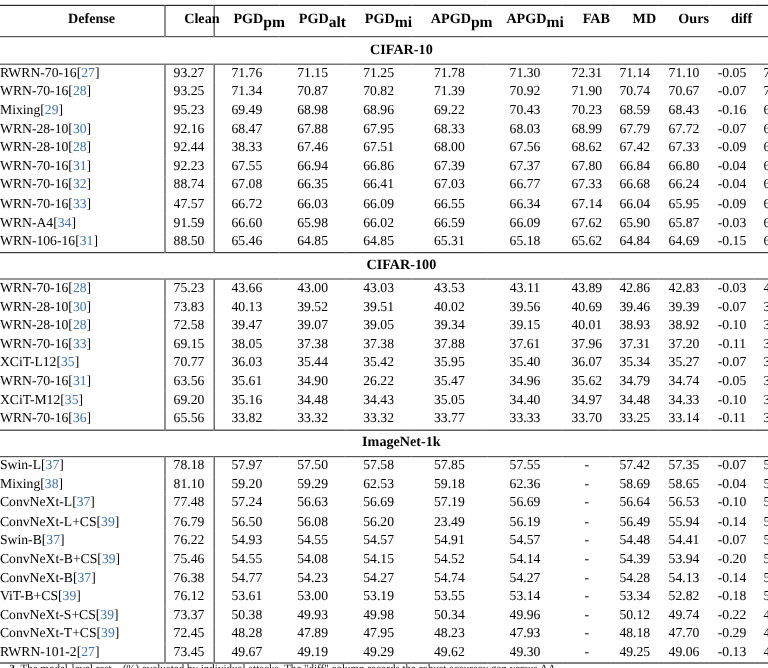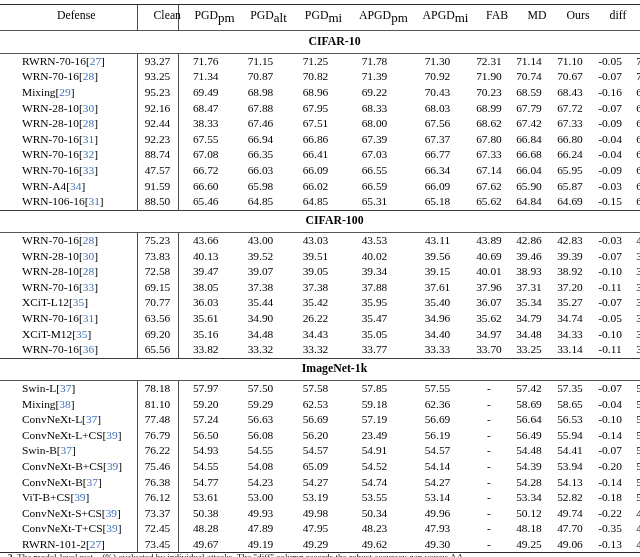--- a/index.html
+++ b/index.html
@@ -36,21 +36,21 @@
     vertical-align: baseline;
     font-weight: normal;
   }
   
   tr.rule-top > td { border-top: 1.6px solid #2b2b2b; height: 0; padding: 0; font-size: 0; line-height: 0; }
   tr.rule-mid > td { border-top: 0.9px solid #555555; height: 0; padding: 0; font-size: 0; line-height: 0; }
   tr.rule-dbl > td { border-top: 1.4px solid #3a3a3a; height: 0; padding: 0; font-size: 0; line-height: 0; }
   tr.rule-bot > td { border-top: 1.6px solid #2b2b2b; height: 0; padding: 0; font-size: 0; line-height: 0; }
 
   tr.head th {
-    font-weight: normal;
+    font-weight: bold;
     font-size: 11.8px;
     text-align: center;
     padding: 5px 0 6px 16px;
     white-space: nowrap;
   }
   th.c-defense { text-align: center; }
   .vline-l { border-left: 0.9px solid #4a4a4a; }
 
   tr.section td {
     text-align: center;
@@ -60,21 +60,20 @@
   }
 
   tr.data td {
     padding: 2.1px 0 2.1px 0;
     text-align: center;
     white-space: nowrap;
     font-size: 11.4px;
   }
   tr.data td.c-defense {
     text-align: left;
-    padding-left: 22px;
   }
   td.bold { font-weight: bold; }
   .cite { color: #3f72b8; }
   .sub { font-size: 13px; vertical-align: sub; letter-spacing: 0; }
 
   
   col.w-defense { width: 137px; }
   col.w-clean   { width: 41px; }
   col.w-pgdpm   { width: 55px; }
   col.w-pgdalt  { width: 55px; }
@@ -486,21 +485,21 @@
           <td>54.48</td>
           <td class="bold">54.41</td>
           <td class="bold">-0.07</td>
           <td>54.30</td>
         </tr>
         <tr class="data">
           <td class="c-defense"><span>ConvNeXt-B+CS</span>[<span class="cite">39</span>]</td>
           <td class="vline-l">75.46</td>
           <td class="vline-l">54.55</td>
           <td>54.08</td>
-          <td>65.09</td>
+          <td>54.15</td>
           <td>54.52</td>
           <td>54.14</td>
           <td>-</td>
           <td>54.39</td>
           <td class="bold">53.94</td>
           <td class="bold">-0.20</td>
           <td>53.84</td>
         </tr>
         <tr class="data">
           <td class="c-defense"><span>ConvNeXt-B</span>[<span class="cite">37</span>]</td>
@@ -548,21 +547,21 @@
           <td class="c-defense"><span>ConvNeXt-T+CS</span>[<span class="cite">39</span>]</td>
           <td class="vline-l">72.45</td>
           <td class="vline-l">48.28</td>
           <td>47.89</td>
           <td>47.95</td>
           <td>48.23</td>
           <td>47.93</td>
           <td>-</td>
           <td>48.18</td>
           <td class="bold">47.70</td>
-          <td class="bold">-0.35</td>
+          <td class="bold">-0.29</td>
           <td>47.60</td>
         </tr>
         <tr class="data">
           <td class="c-defense"><span>RWRN-101-2</span>[<span class="cite">27</span>]</td>
           <td class="vline-l">73.45</td>
           <td class="vline-l">49.67</td>
           <td>49.19</td>
           <td>49.29</td>
           <td>49.62</td>
           <td>49.30</td>

